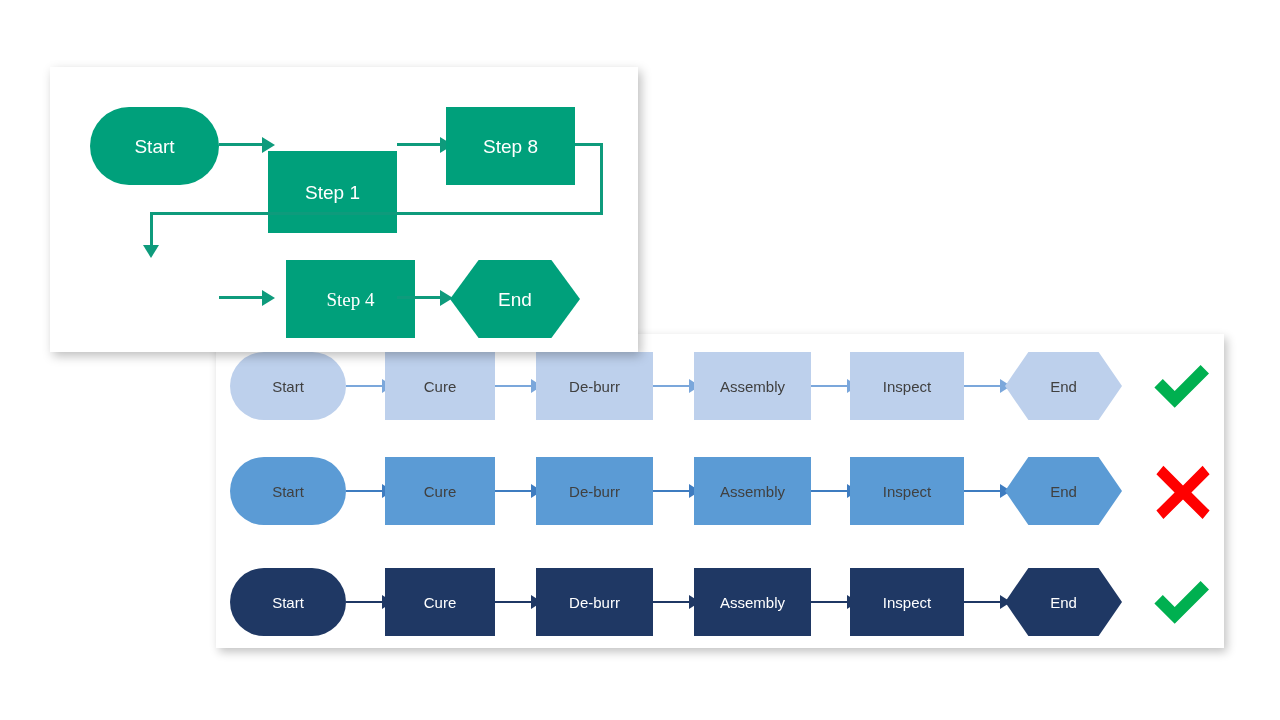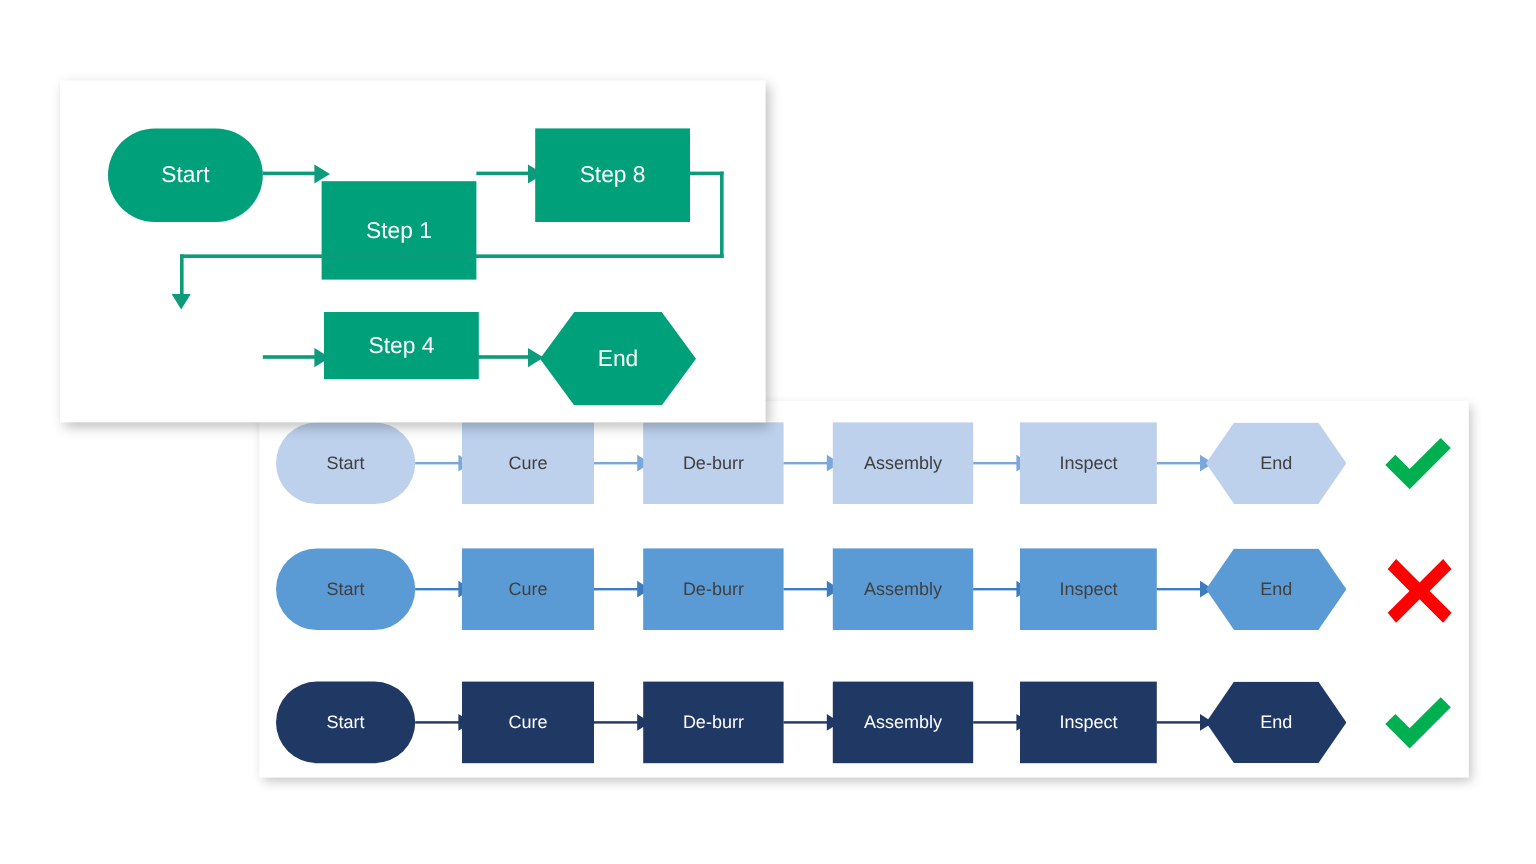--- a/index.html
+++ b/index.html
@@ -285,21 +285,21 @@
     <div class="g-line" style="left:525px; top:76px; width:28px; height:3px;"></div>
     <div class="g-line" style="left:550px; top:76px; width:3px; height:72px;"></div>
     <div class="g-line" style="left:100px; top:145px; width:453px; height:3px;"></div>
     <div class="g-line" style="left:100px; top:145px; width:3px; height:37px;"></div>
     <div class="g-arrow g-arrow-down" style="left:93px; top:178px;"></div>
 
 
     <div class="g-line" style="left:169px; top:229px; width:47px; height:3px;"></div>
     <div class="g-arrow g-arrow-right" style="left:212px; top:223px;"></div>
 
-    <div class="shape g-shape" style="left:220px; top:193px; width:129px; height:56px;">
+    <div class="shape g-shape" style="left:236px; top:193px; width:129px; height:78px;font-family:Liberation Serif, serif;">
       <span class="shape-label">Step 4</span>
     </div>
 
     <div class="g-line" style="left:347px; top:229px; width:47px; height:3px;"></div>
     <div class="g-arrow g-arrow-right" style="left:390px; top:223px;"></div>
 
     <div class="shape g-shape g-hex" style="left:400px; top:193px; width:130px; height:78px;">
       <span class="shape-label">End</span>
     </div>
 

